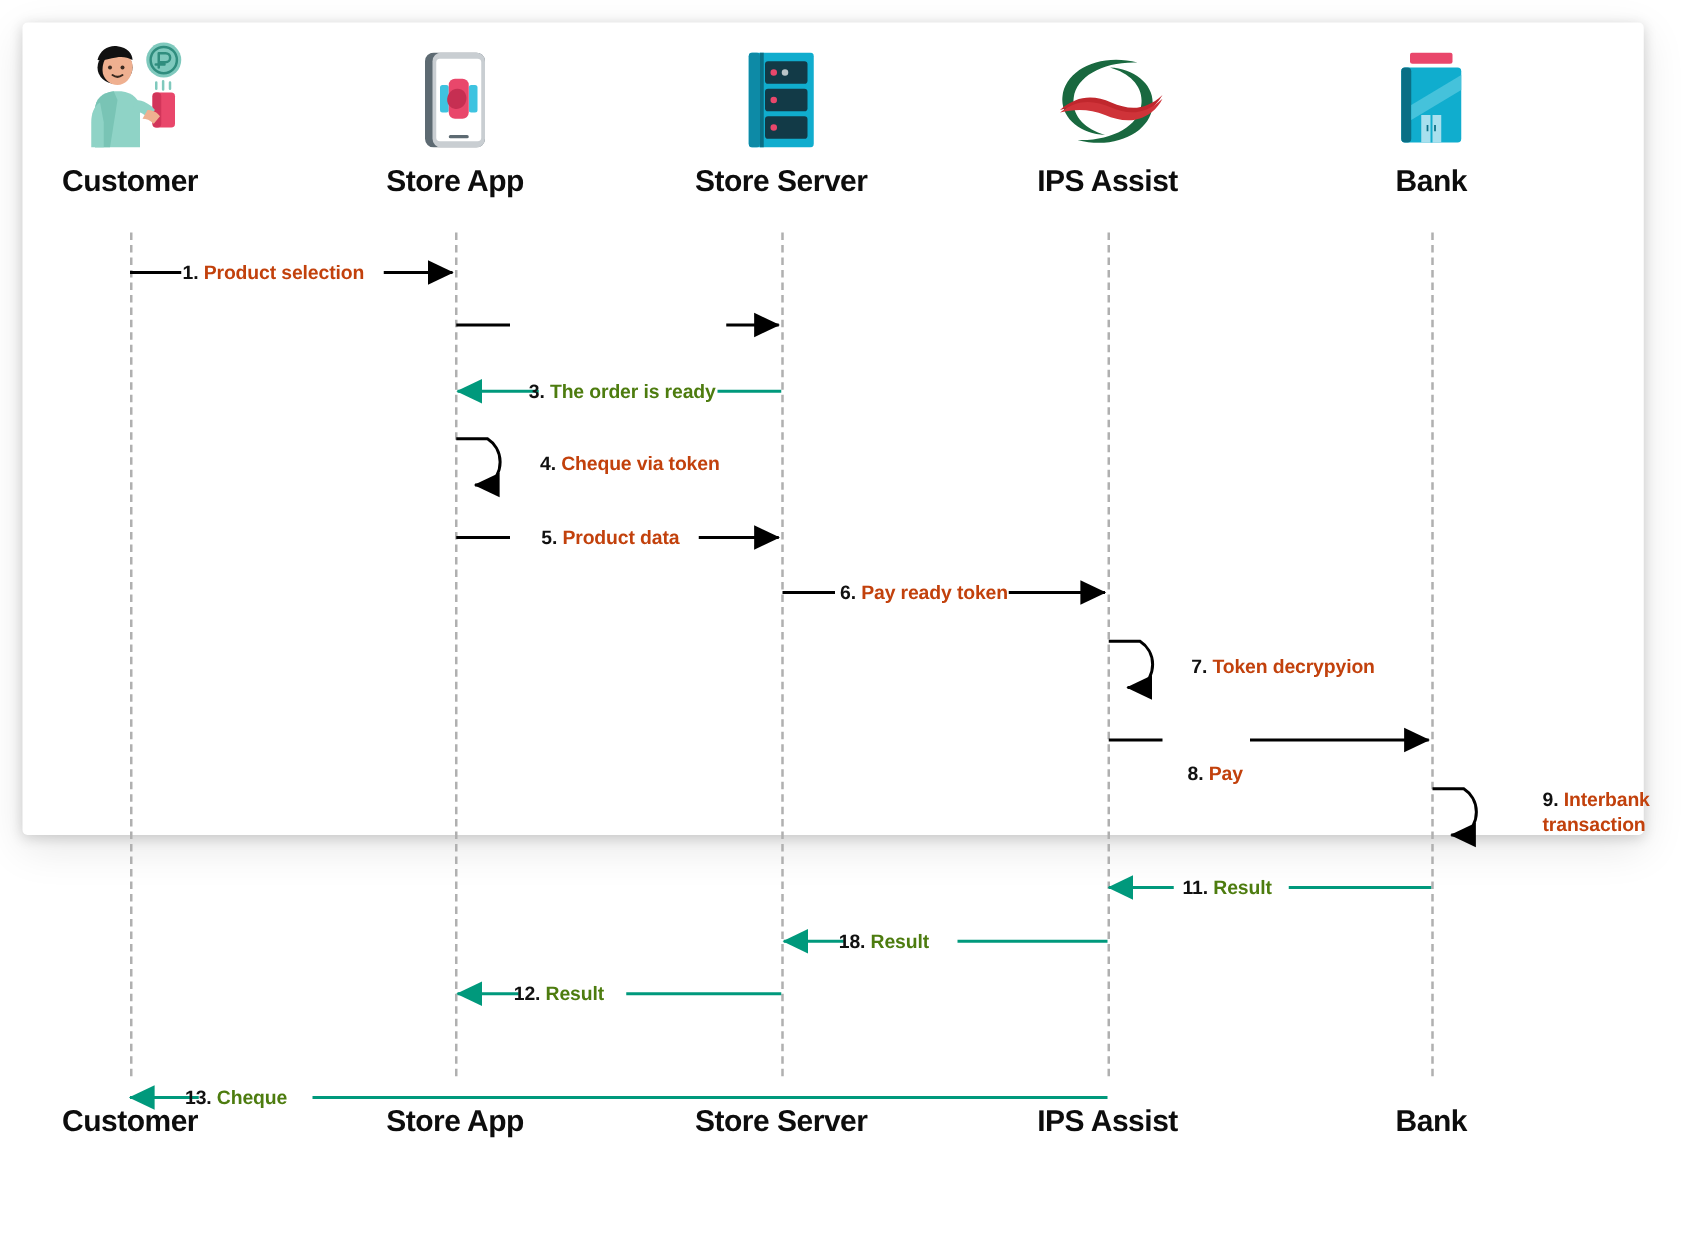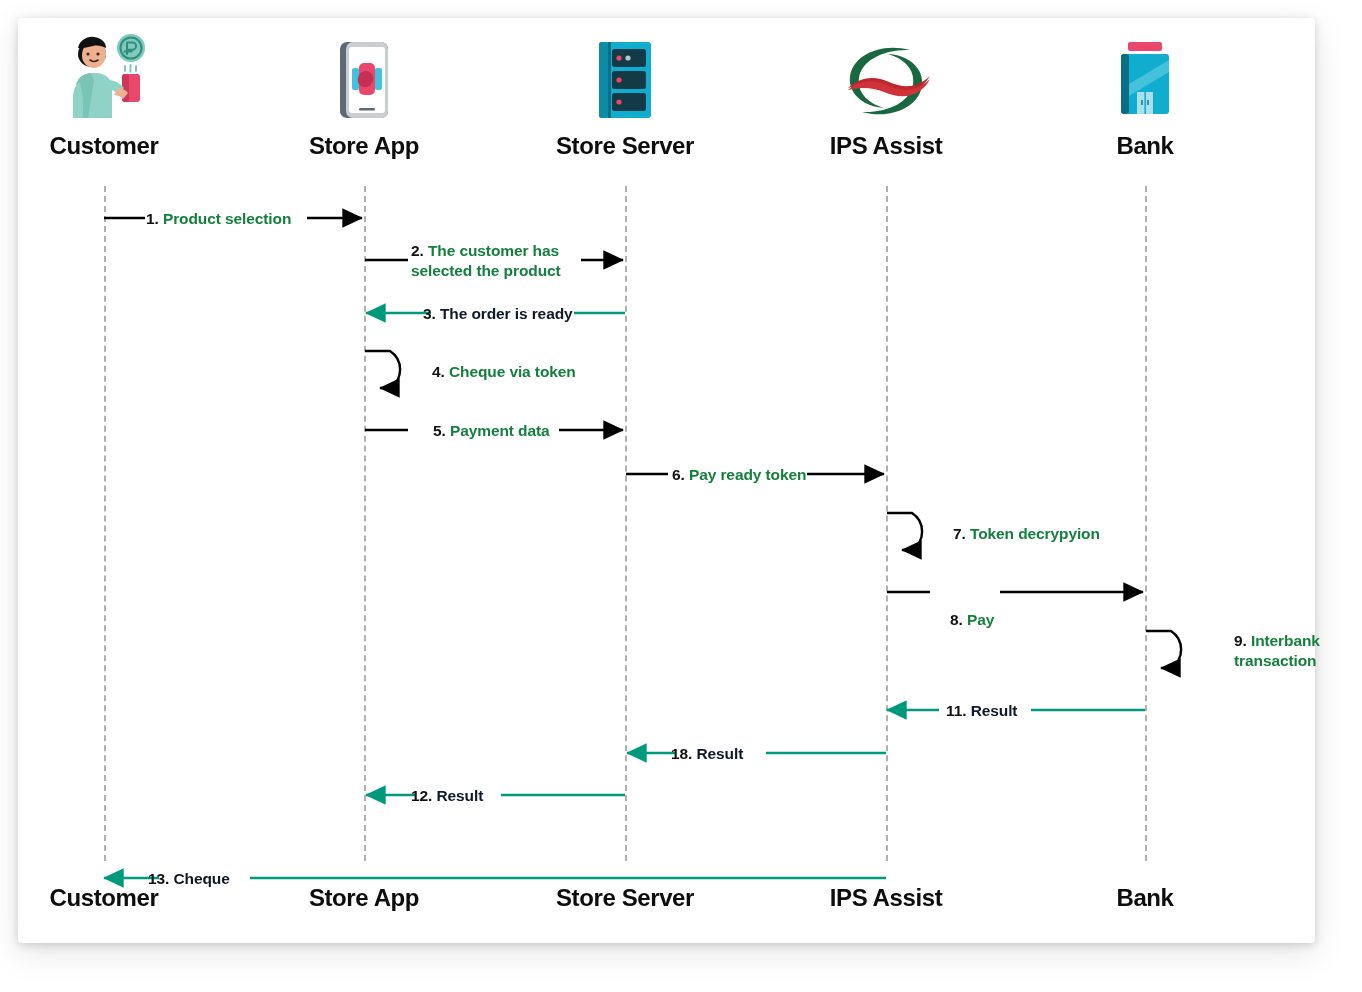--- a/index.html
+++ b/index.html
@@ -2,21 +2,21 @@
 <html><head>
 <meta charset="utf-8">
 <style>
   html,body{margin:0;padding:0;background:#ffffff;}
   body{
     width:1362px;height:992px;overflow:hidden;
     font-family:"Liberation Sans", sans-serif;
     -webkit-font-smoothing:antialiased;
   }
   #diagram-card{
-    position:absolute;left:18px;top:18px;width:1297px;height:925px;
+    position:absolute;left:18px;top:18px;width:1297px;height:650px;
     background:#ffffff;border-radius:4px;
     box-shadow:0 2px 10px rgba(0,0,0,0.16), 0 10px 34px rgba(0,0,0,0.10);
   }
   .stage{position:absolute;left:0;top:0;width:1297px;height:925px;}
 
   
   .participant{position:absolute;top:0;width:200px;text-align:center;}
   .p-icon{height:100px;display:flex;align-items:flex-end;justify-content:center;}
   .p-name,.p-name-bottom{
     font-weight:bold;font-size:24px;color:#0d0d0d;letter-spacing:-0.4px;
@@ -34,22 +34,22 @@
 
   
   svg.msg-layer{position:absolute;left:0;top:0;width:1297px;height:925px;overflow:visible;}
 
   
   .msg-label{
     position:absolute;font-size:15.5px;font-weight:bold;white-space:nowrap;
     letter-spacing:-0.1px;line-height:20px;
   }
   .msg-label .num{color:#111111;}
-  .msg-label .txt-fwd{color:#15803d;}
-  .msg-label .txt-ret{color:#0f172a;}
+  .msg-label .txt-fwd{color:#c2410c;}
+  .msg-label .txt-ret{color:#4d7c0f;}
   .msg-label.wrap{white-space:normal;}
 </style>
 </head>
 <body>
 
 <div id="diagram-card">
   <div class="stage">
 
     <div class="participant" style="left:-14px;">
       <div class="p-icon">
@@ -221,38 +221,34 @@
         <line x1="868" y1="860" x2="232" y2="860" stroke="#00997c" stroke-width="2.4"></line>
         <line x1="141" y1="860" x2="86" y2="860" stroke="#00997c" stroke-width="2.4" marker-end="url(#ahT)"></line>
       </g>
     </svg>
 
     <div class="msg-label" style="left:128px;top:191px;">
       <span class="num">1.</span>
       <span class="txt-fwd">Product selection</span>
     </div>
 
-    <div class="msg-label wrap" style="left:393px;top:223px;width:170px;">
-      <span class="num">2.</span>
-      <span class="txt-fwd">The customer has selected the product</span>
-    </div>
 
     <div class="msg-label" style="left:405px;top:286px;">
       <span class="num">3.</span>
       <span class="txt-ret">The order is ready</span>
     </div>
 
     <div class="msg-label" style="left:414px;top:344px;">
       <span class="num">4.</span>
       <span class="txt-fwd">Cheque via token</span>
     </div>
 
     <div class="msg-label" style="left:415px;top:403px;">
       <span class="num">5.</span>
-      <span class="txt-fwd">Payment data</span>
+      <span class="txt-fwd">Product data</span>
     </div>
 
     <div class="msg-label" style="left:654px;top:447px;">
       <span class="num">6.</span>
       <span class="txt-fwd">Pay ready token</span>
     </div>
 
     <div class="msg-label" style="left:935px;top:506px;">
       <span class="num">7.</span>
       <span class="txt-fwd">Token decrypyion</span>

